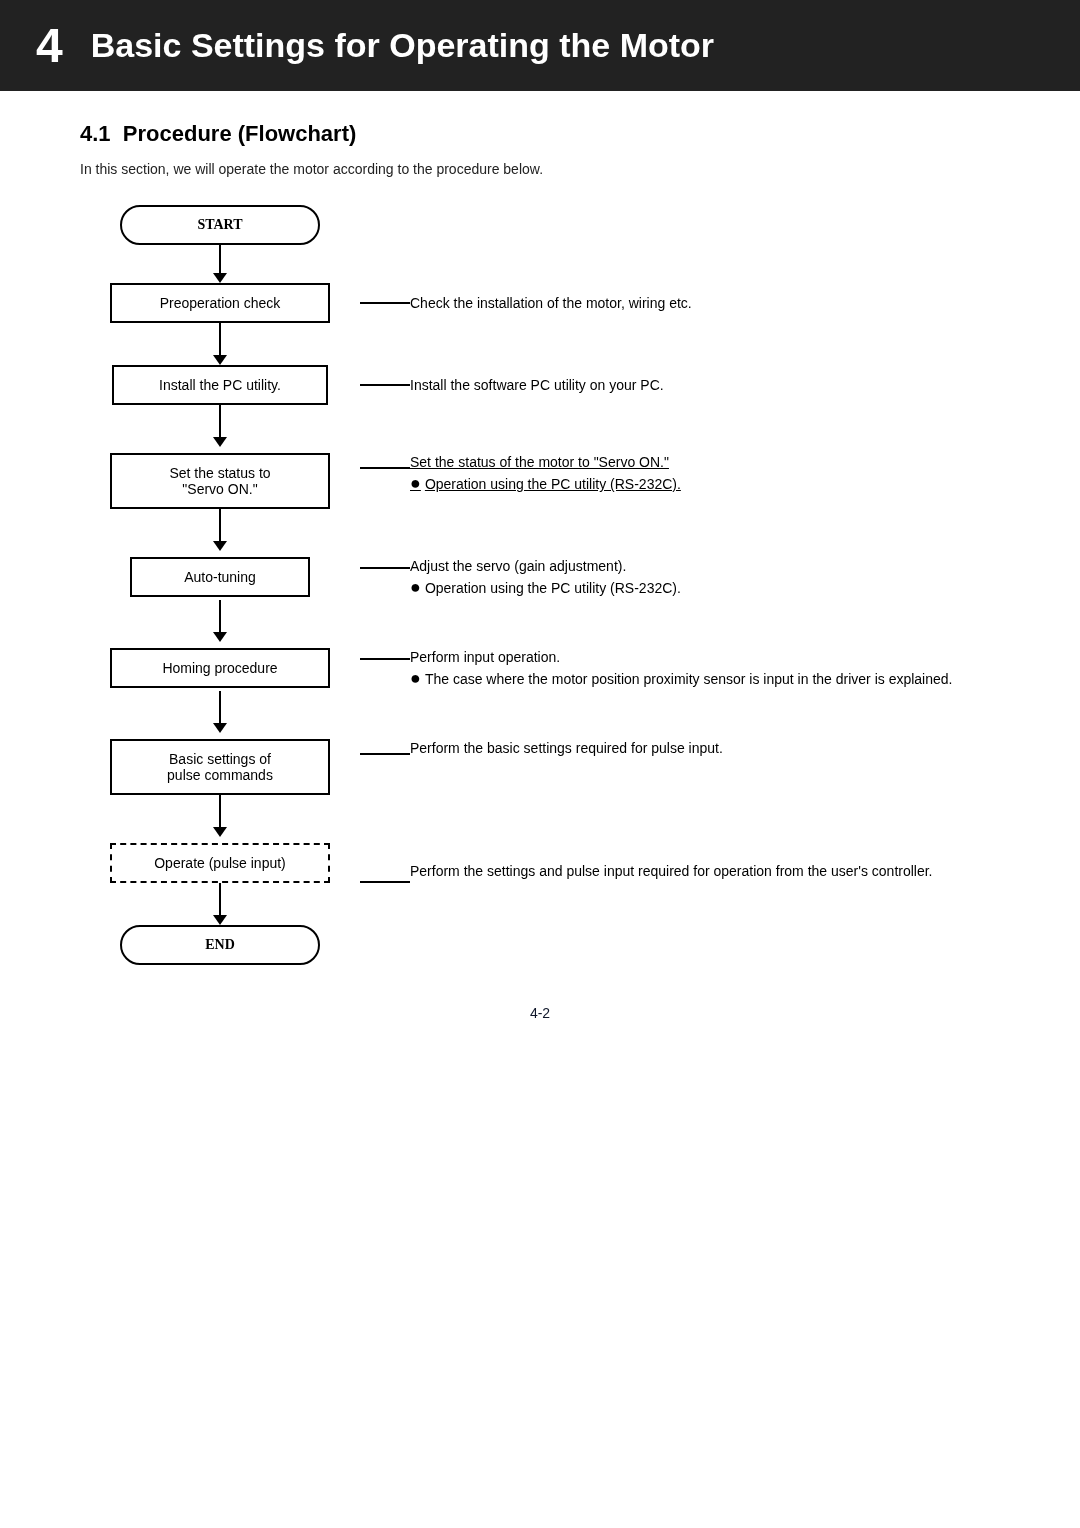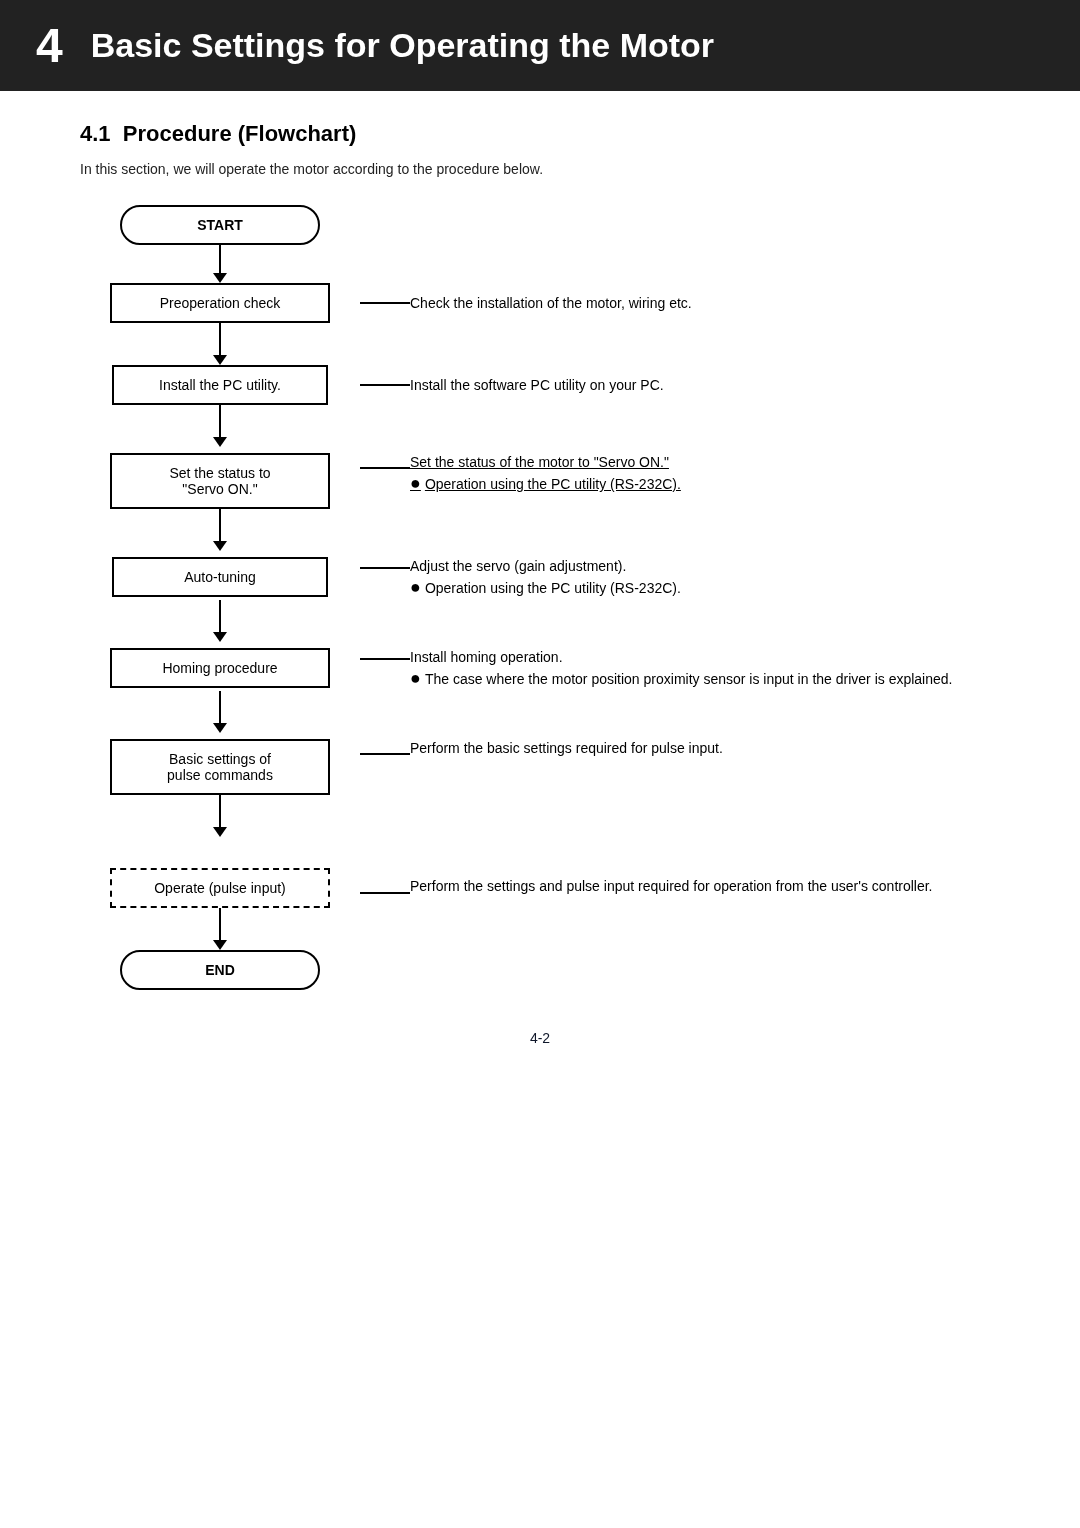--- a/index.html
+++ b/index.html
@@ -63,20 +63,21 @@
       font-size: 14px;
       font-weight: normal;
       background: #fff;
       position: relative;
     }
 
     .flow-box.rounded {
       border-radius: 40px;
       font-weight: bold;
       font-size: 14px;
+      font-family: Liberation Serif, serif;
     }
 
     .flow-box.dashed {
       border: 2px dashed #000;
     }
     .arrow-line {
       width: 2px;
       background: #000;
       height: 28px;
     }
@@ -229,21 +230,21 @@
     <div class="fc-row">
       <div class="fc-arrow">
         <div class="arrow-line" style="height:32px;"></div>
         <div class="arrow-triangle-down"></div>
       </div>
       <div style="flex:1;"></div>
     </div>
 
     <div class="fc-row" style="align-items: flex-start;">
       <div class="fc-left" style="padding-top:6px;">
-        <div class="flow-box" style="width:216px;">Auto-tuning</div>
+        <div class="flow-box" style="width:180px;">Auto-tuning</div>
       </div>
       <div class="fc-connector" style="margin-top:16px;"></div>
       <div class="fc-right" style="flex-direction:column; align-items:flex-start; padding-top:4px;">
         <div>Adjust the servo (gain adjustment).</div>
         <div class="bullet" style="display:flex;align-items:flex-start;gap:4px;">
           <span class="bullet-dot" style="font-size:18px;line-height:1.2;">●</span>
           <span>Operation using the PC utility (RS-232C).</span>
         </div>
       </div>
     </div>
@@ -255,21 +256,21 @@
       </div>
       <div style="flex:1;"></div>
     </div>
 
     <div class="fc-row" style="align-items: flex-start;">
       <div class="fc-left" style="padding-top:6px;">
         <div class="flow-box" style="width:220px;">Homing procedure</div>
       </div>
       <div class="fc-connector" style="margin-top:16px;"></div>
       <div class="fc-right" style="flex-direction:column; align-items:flex-start; padding-top:4px;">
-        <div>Install homing operation.</div>
+        <div>Perform input operation.</div>
         <div class="bullet" style="display:flex;align-items:flex-start;gap:4px;">
           <span class="bullet-dot" style="font-size:18px;line-height:1.2;">●</span>
           <span>The case where the motor position proximity sensor is input in the driver is explained.</span>
         </div>
       </div>
     </div>
 
     <div class="fc-row">
       <div class="fc-arrow">
         <div class="arrow-line" style="height:32px;"></div>
@@ -289,21 +290,21 @@
     </div>
 
     <div class="fc-row">
       <div class="fc-arrow">
         <div class="arrow-line" style="height:32px;"></div>
         <div class="arrow-triangle-down"></div>
       </div>
       <div style="flex:1;"></div>
     </div>
 
-    <div class="fc-row" style="align-items: center; margin-top: 25px;">
+    <div class="fc-row" style="align-items: flex-end;">
       <div class="fc-left" style="padding-top:6px;">
         <div class="flow-box dashed" style="width:220px;">Operate (pulse input)</div>
       </div>
       <div class="fc-connector" style="margin-top:16px;"></div>
       <div class="fc-right" style="flex-direction:column; align-items:flex-start; padding-top:4px;">
         <div>Perform the settings and pulse input required for operation from the user's controller.</div>
       </div>
     </div>
 
     <div class="fc-row">

